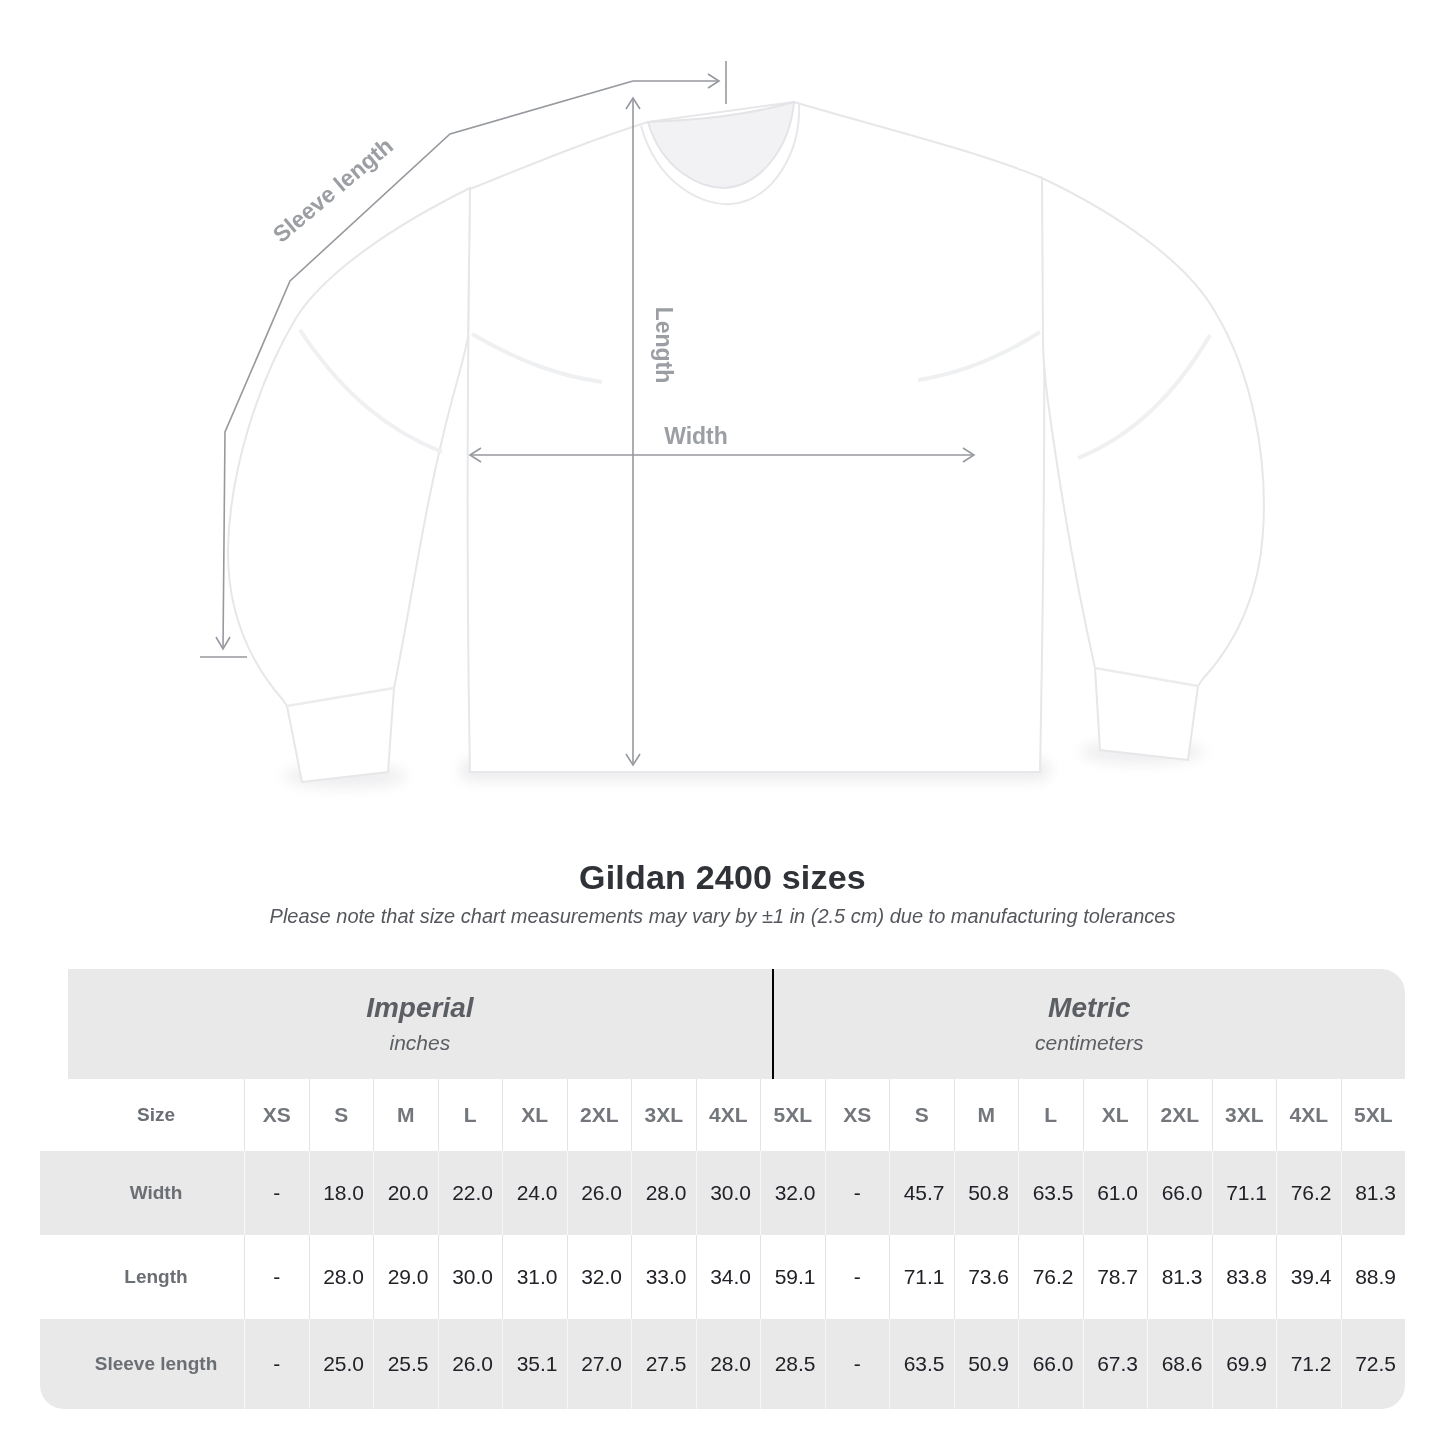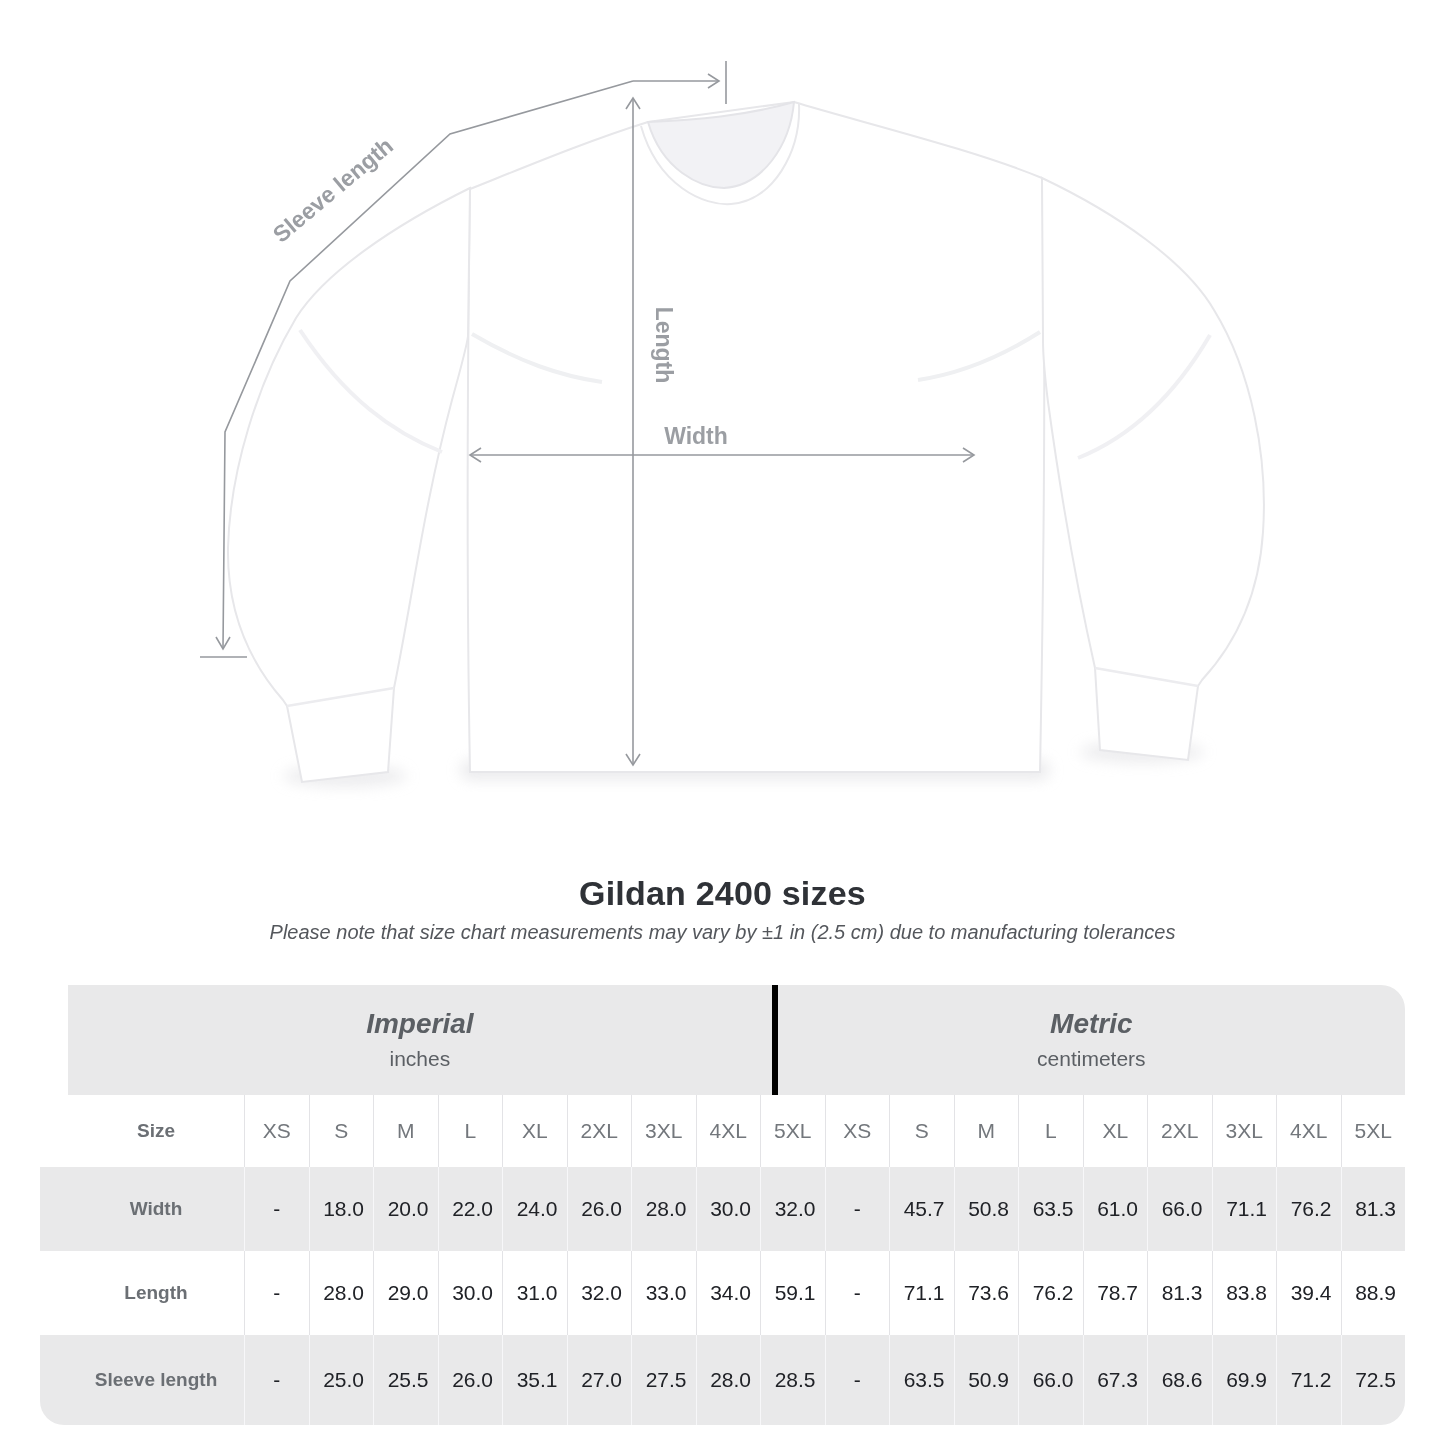--- a/index.html
+++ b/index.html
@@ -3,54 +3,54 @@
 <meta charset="utf-8">
 <style>
   html,body{margin:0;padding:0;}
   body{
     width:1445px;height:1445px;background:#ffffff;
     font-family:"Liberation Sans", sans-serif;overflow:hidden;
   }
   .stage{width:1445px;height:1445px;position:relative;}
   .shirt-wrap{width:1445px;height:845px;position:relative;}
   .page-title{
-    margin:28px 0 0 0;text-align:center;font-size:34px;font-weight:bold;
+    margin:12px 0 0 0;text-align:center;font-size:34px;font-weight:bold;
     color:#2f3237;letter-spacing:.2px;line-height:1.2;
   }
   .page-subtitle{
     margin:6px 0 16px 0;text-align:center;font-style:italic;
     font-size:20px;color:#54575c;line-height:1.25;
   }
   
   .size-table{
     width:1365px;margin:40px auto 0 auto;border-radius:24px;overflow:hidden;
     background:#ffffff;
   }
   .trow{display:grid;grid-template-columns:176px repeat(18,1fr);padding-left:28px;}
   .group-row{height:110px;grid-template-columns:repeat(19,1fr);}
   .gcell{
     background:#e9e9ea;display:flex;flex-direction:column;align-items:center;
     justify-content:center;gap:7px;
   }
   .gcell.left{grid-column:1 / span 10;}
-  .gcell.right{grid-column:11 / span 9;border-left:6px solid #000000;}
+  .gcell.right{grid-column:11 / span 9;border-left:2px solid #000000;}
   .gtitle{font-size:28px;font-weight:bold;font-style:italic;color:#5b5f64;}
-  .gsub{font-size:21px;color:#5b5f64;}
+  .gsub{font-size:21px;font-style:italic;color:#5b5f64;}
   .sizes-row{height:72px;background:#ffffff;}
   .data-row{height:84px;background:#ffffff;}
   .data-row.gray{background:#e9e9ea;}
   .data-row.last{height:90px;}
   .cell{
     display:flex;align-items:center;justify-content:center;
     font-size:21px;color:#202227;min-width:0;
   }
   .sizes-row .cell + .cell{border-left:1px solid #e3e3e6;}
   .data-row .cell + .cell{border-left:1px solid #e3e3e6;}
   .data-row.gray .cell + .cell{border-left:1px solid #f7f7f9;}
-  .hdr{font-weight:normal;color:#73777c;}
+  .hdr{font-weight:bold;color:#73777c;}
   .rowlabel{font-weight:bold;color:#6b6f74;font-size:19px;}
   .val{justify-content:flex-end;padding-right:9px;}
   .val.dash{justify-content:center;padding-right:0;}
 </style>
 </head>
 <body>
 
 <div class="stage">
 
   <div class="shirt-wrap">

